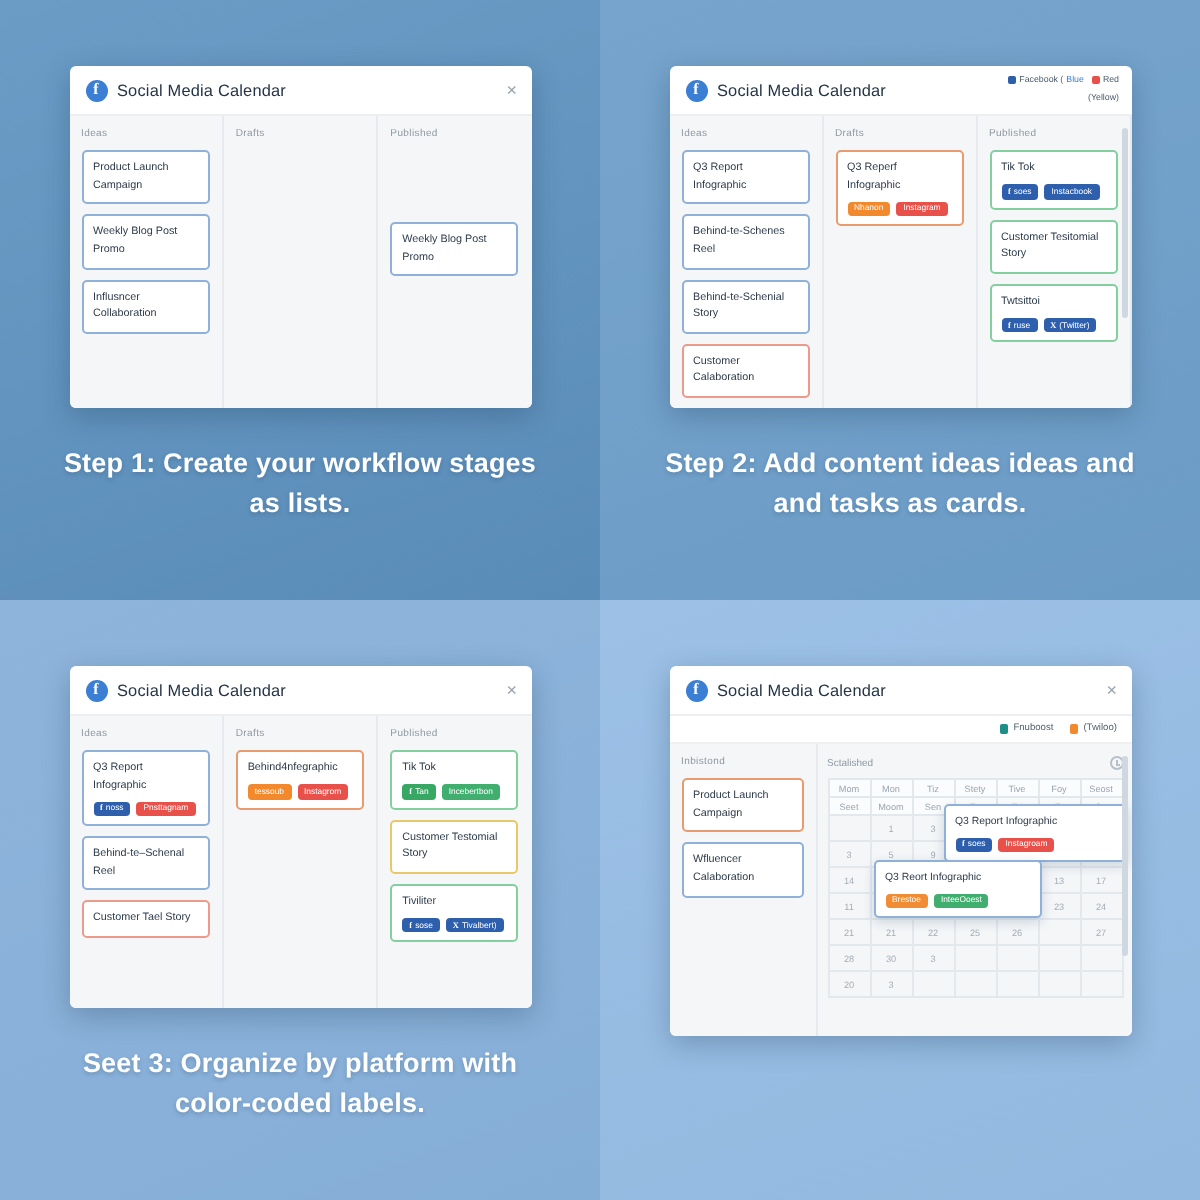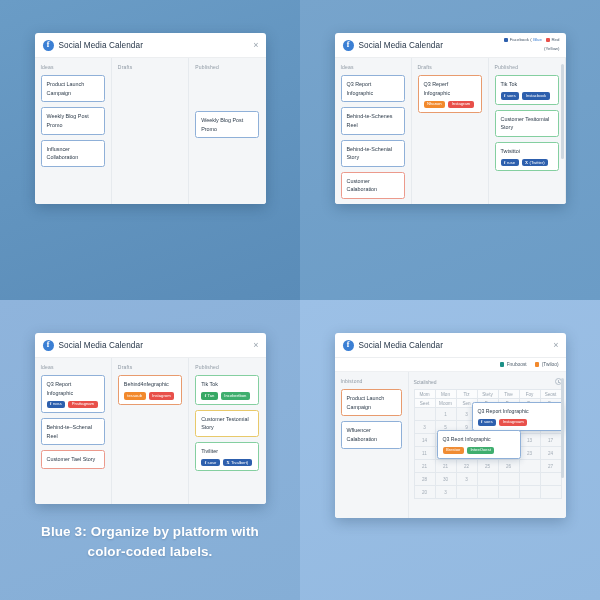--- a/index.html
+++ b/index.html
@@ -174,20 +174,21 @@
           <div class="col-title">Drafts</div>
         </div>
         <div class="col">
           <div class="col-title">Published</div>
           <div class="card blue" style="margin-top:41px">
             <div class="card-txt">Weekly Blog Post Promo</div>
           </div>
         </div>
       </div>
     </div>
+    <div class="caption">Step 1: Create your workflow stages as lists.</div>
   </div>
 
   <div class="quad q2">
     <div class="win">
       <div class="win-head">
         <div class="fb-icon">f</div>
         <div class="win-title">Social Media Calendar</div>
         <div class="legend">
           <div class="item">
             <div class="sw" style="background:#2d5fad"></div>
@@ -252,20 +253,21 @@
               <div class="tag tw">
                   <b>X</b>
                   <span>(Twitter)</span>
                 </div>
             </div>
           </div>
         </div>
         <div class="scrollbar"></div>
       </div>
     </div>
+    <div class="caption">Step 2: Add content ideas ideas and and tasks as cards.</div>
   </div>
 
   <div class="quad q3">
     <div class="win">
       <div class="win-head">
         <div class="fb-icon">f</div>
         <div class="win-title">Social Media Calendar</div>
         <div class="close-x">×</div>
       </div>
       <div class="board">
@@ -322,21 +324,21 @@
                 </div>
               <div class="tag tw">
                   <b>X</b>
                   <span>Tivalbert)</span>
                 </div>
             </div>
           </div>
         </div>
       </div>
     </div>
-    <div class="caption">Blue 3: Organize by platform with color-coded labels.</div>
+    <div class="caption">Seet 3: Organize by platform with color-coded labels.</div>
   </div>
 
   <div class="quad q4">
     <div class="win">
       <div class="win-head">
         <div class="fb-icon">f</div>
         <div class="win-title">Social Media Calendar</div>
         <div class="close-x">×</div>
       </div>
       <div class="legend-row">

